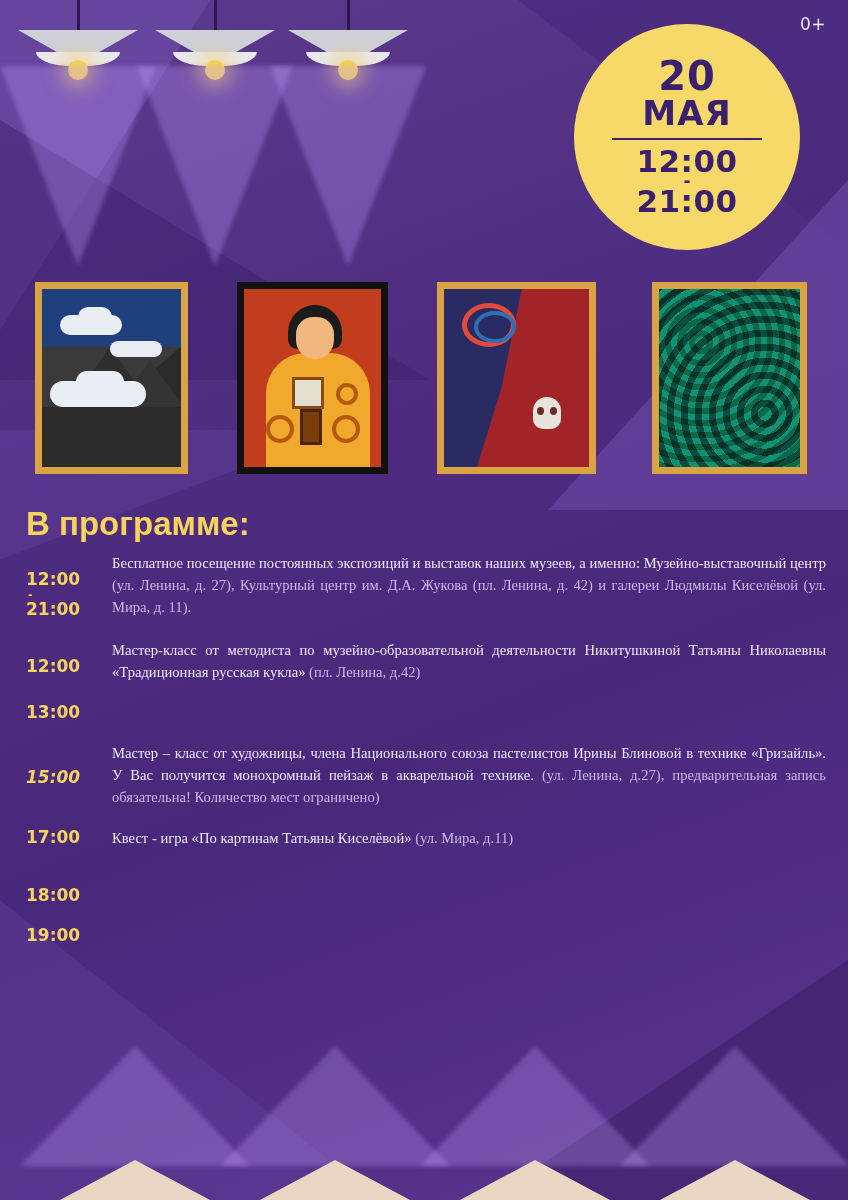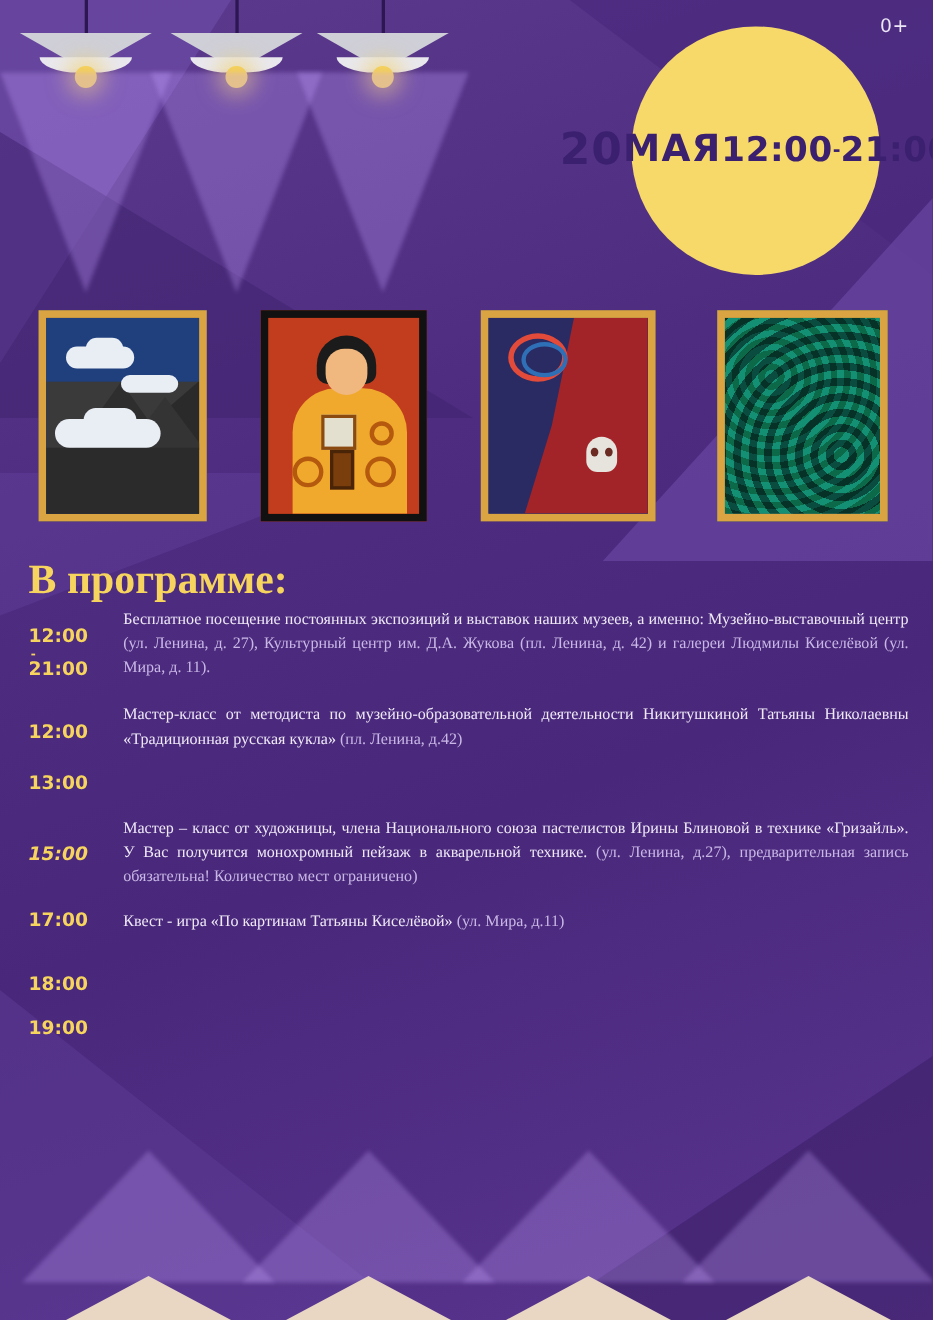--- a/index.html
+++ b/index.html
@@ -210,21 +210,21 @@
   .date-circle {
     position: absolute;
     right: 48px;
     top: 24px;
     width: 226px;
     height: 226px;
     border-radius: 50%;
     background: #f7d96a;
     color: #3c2070;
     display: flex;
-    flex-direction: row;
+    flex-direction: column;
     align-items: center;
     justify-content: center;
     font-family: "DejaVu Sans", sans-serif;
     font-weight: bold;
   }
   .date-circle .d-day {
     font-size: 40px;
     line-height: .98;
     letter-spacing: 1px;
   }
@@ -407,23 +407,23 @@
       repeating-radial-gradient(circle at 75% 70%, #35907f 0 7px, #1a4c45 7px 14px);
     background-blend-mode: overlay;
   }
 
   
   .program-title {
     position: absolute;
     left: 26px;
     top: 505px;
     color: #f6d45d;
-    font-size: 38px;
+    font-size: 33px;
     font-weight: bold;
-    font-family: Liberation Serif, serif;
+    font-family: Liberation Sans, sans-serif;
   }
   .program {
     position: absolute;
     left: 26px;
     top: 552px;
     width: 800px;
   }
   .prow {
     display: flex;
     align-items: flex-start;

